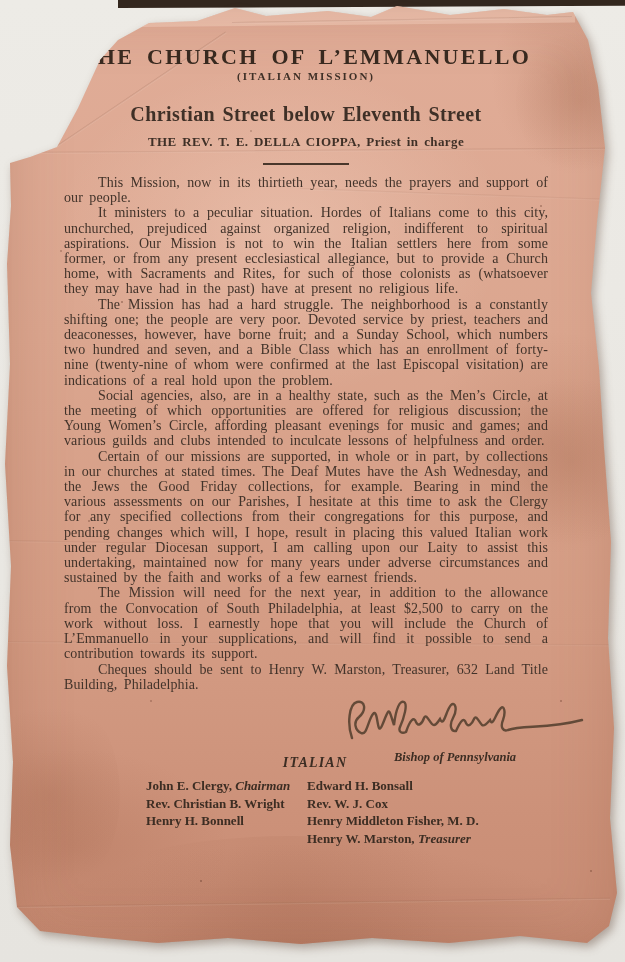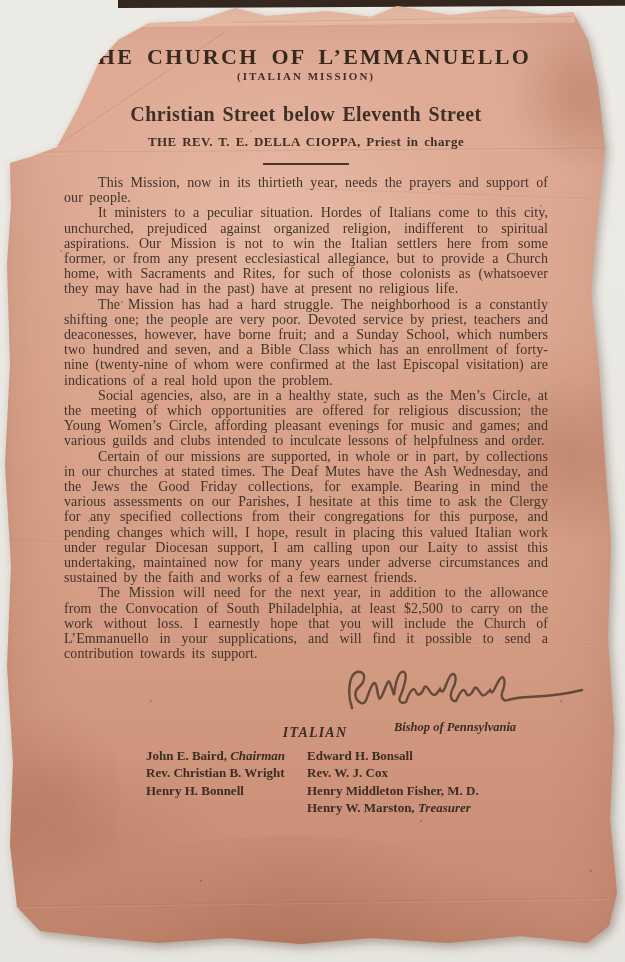--- a/index.html
+++ b/index.html
@@ -110,41 +110,42 @@
           <div class="rule"></div>
         </div>
 
         <div class="bodytext">
           <p>This Mission, now in its thirtieth year, needs the prayers and support of our people.</p>
           <p>It ministers to a peculiar situation.  Hordes of Italians come to this city, unchurched, prejudiced against organized religion, indifferent to spiritual aspirations.  Our Mission is not to win the Italian settlers here from some former, or from any present ecclesiastical allegiance, but to provide a Church home, with Sacraments and Rites, for such of those colonists as (whatsoever they may have had in the past) have at present no religious life.</p>
           <p>The Mission has had a hard struggle.  The neighborhood is a constantly shifting one; the people are very poor.  Devoted service by priest, teachers and deaconesses, however, have borne fruit; and a Sunday School, which numbers two hundred and seven, and a Bible Class which has an enrollment of forty-nine (twenty-nine of whom were confirmed at the last Episcopal visitation) are indications of a real hold upon the problem.</p>
           <p>Social agencies, also, are in a healthy state, such as the Men’s Circle, at the meeting of which opportunities are offered for religious discussion; the Young Women’s Circle, affording pleasant evenings for music and games; and various guilds and clubs intended to inculcate lessons of helpfulness and order.</p>
           <p>Certain of our missions are supported, in whole or in part, by collections in our churches at stated times.  The Deaf Mutes have the Ash Wednesday, and the Jews the Good Friday collections, for example.  Bearing in mind the various assessments on our Parishes, I hesitate at this time to ask the Clergy for any specified collections from their congregations for this purpose, and pending changes which will, I hope, result in placing this valued Italian work under regular Diocesan support, I am calling upon our Laity to assist this undertaking, maintained now for many years under adverse circumstances and sustained by the faith and works of a few earnest friends.</p>
           <p>The Mission will need for the next year, in addition to the allowance from the Convocation of South Philadelphia, at least $2,500 to carry on the work without loss.  I earnestly hope that you will include the Church of L’Emmanuello in your supplications, and will find it possible to send a contribution towards its support.</p>
+          <p>Cheques should be sent to Henry W. Marston, Treasurer, 632 Land Title Building, Philadelphia.</p>
         </div>
 
         <div class="sigblock">
           <svg class="sig-svg" width="250" height="50" viewBox="0 0 250 50">
             <path d="M12,44 C7,30 9,10 17,8 C25,6 27,16 19,23 C13,28 15,36 21,39
                      C27,42 28,26 33,20 C37,15 37,30 39,34 C41,38 45,22 48,18
                      C50,15 52,26 54,31 C56,14 60,6 64,8 C68,10 64,24 60,33
                      C58,38 62,40 66,38 C70,26 74,22 76,28 C78,33 82,30 84,24
                      C86,19 89,27 92,30 C95,33 98,28 100,25 C104,34 106,16 111,11
                      C115,7 118,15 113,24 C109,31 111,38 116,37 C121,26 124,23 126,29
                      C128,34 132,30 134,25 C136,20 139,28 142,31 C145,33 148,28 150,26
                      C153,34 156,18 161,14 C164,11 166,18 163,26 C160,33 163,38 168,36
                      C182,31 208,35 242,26" fill="none" stroke="#54402f" stroke-width="2.4" stroke-linecap="round" opacity="0.88"></path>
           </svg>
           <div class="sig-caption">Bishop of Pennsylvania</div>
         </div>
 
         <div class="trustees">
           <div class="t-heading">ITALIAN</div>
           <div class="t-grid">
-            <div><span>John E. Baird,</span> <i>Chairman</i></div>
+            <div><span>John E. Clergy,</span> <i>Chairman</i></div>
             <div><span>Edward H. Bonsall</span> <i></i></div>
             <div><span>Rev. Christian B. Wright</span> <i></i></div>
             <div><span>Rev. W. J. Cox</span> <i></i></div>
             <div><span>Henry H. Bonnell</span> <i></i></div>
             <div><span>Henry Middleton Fisher, M. D.</span> <i></i></div>
             <div></div>
             <div><span>Henry W. Marston,</span> <i>Treasurer</i></div>
           </div>
         </div>
 

